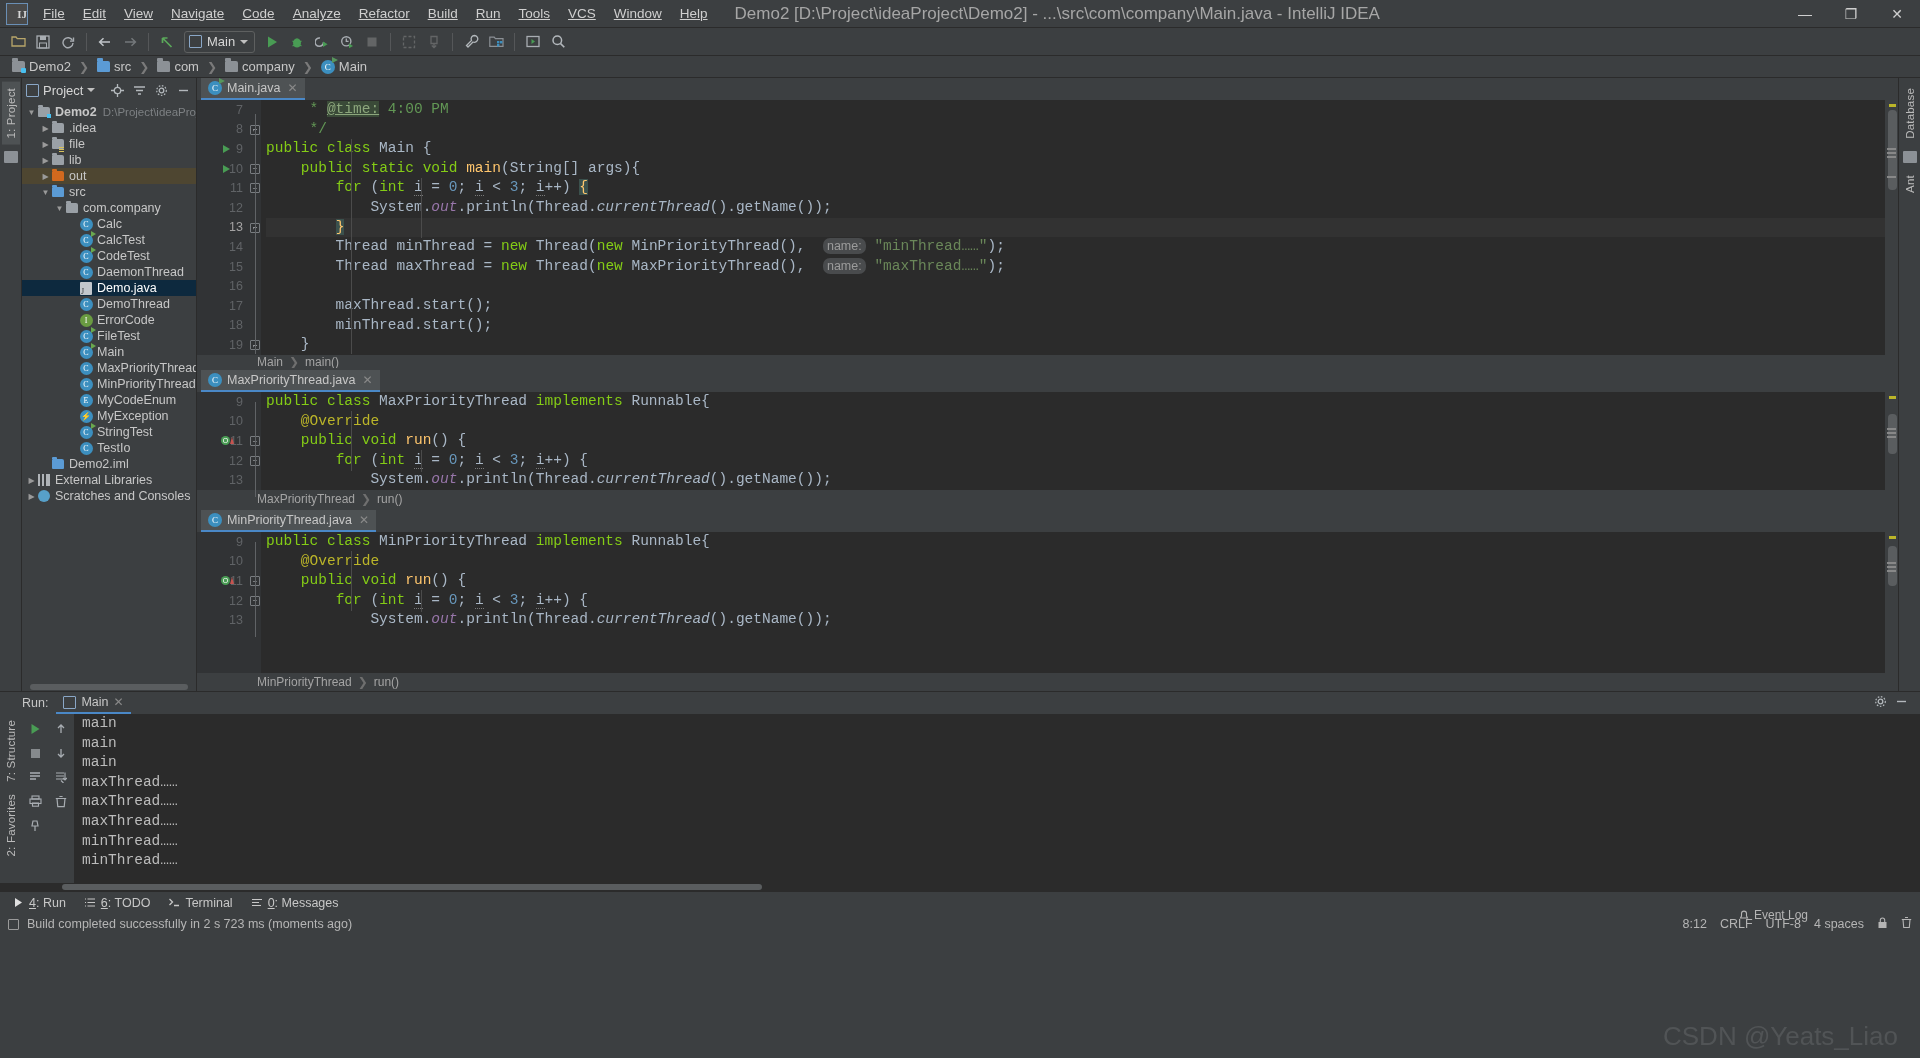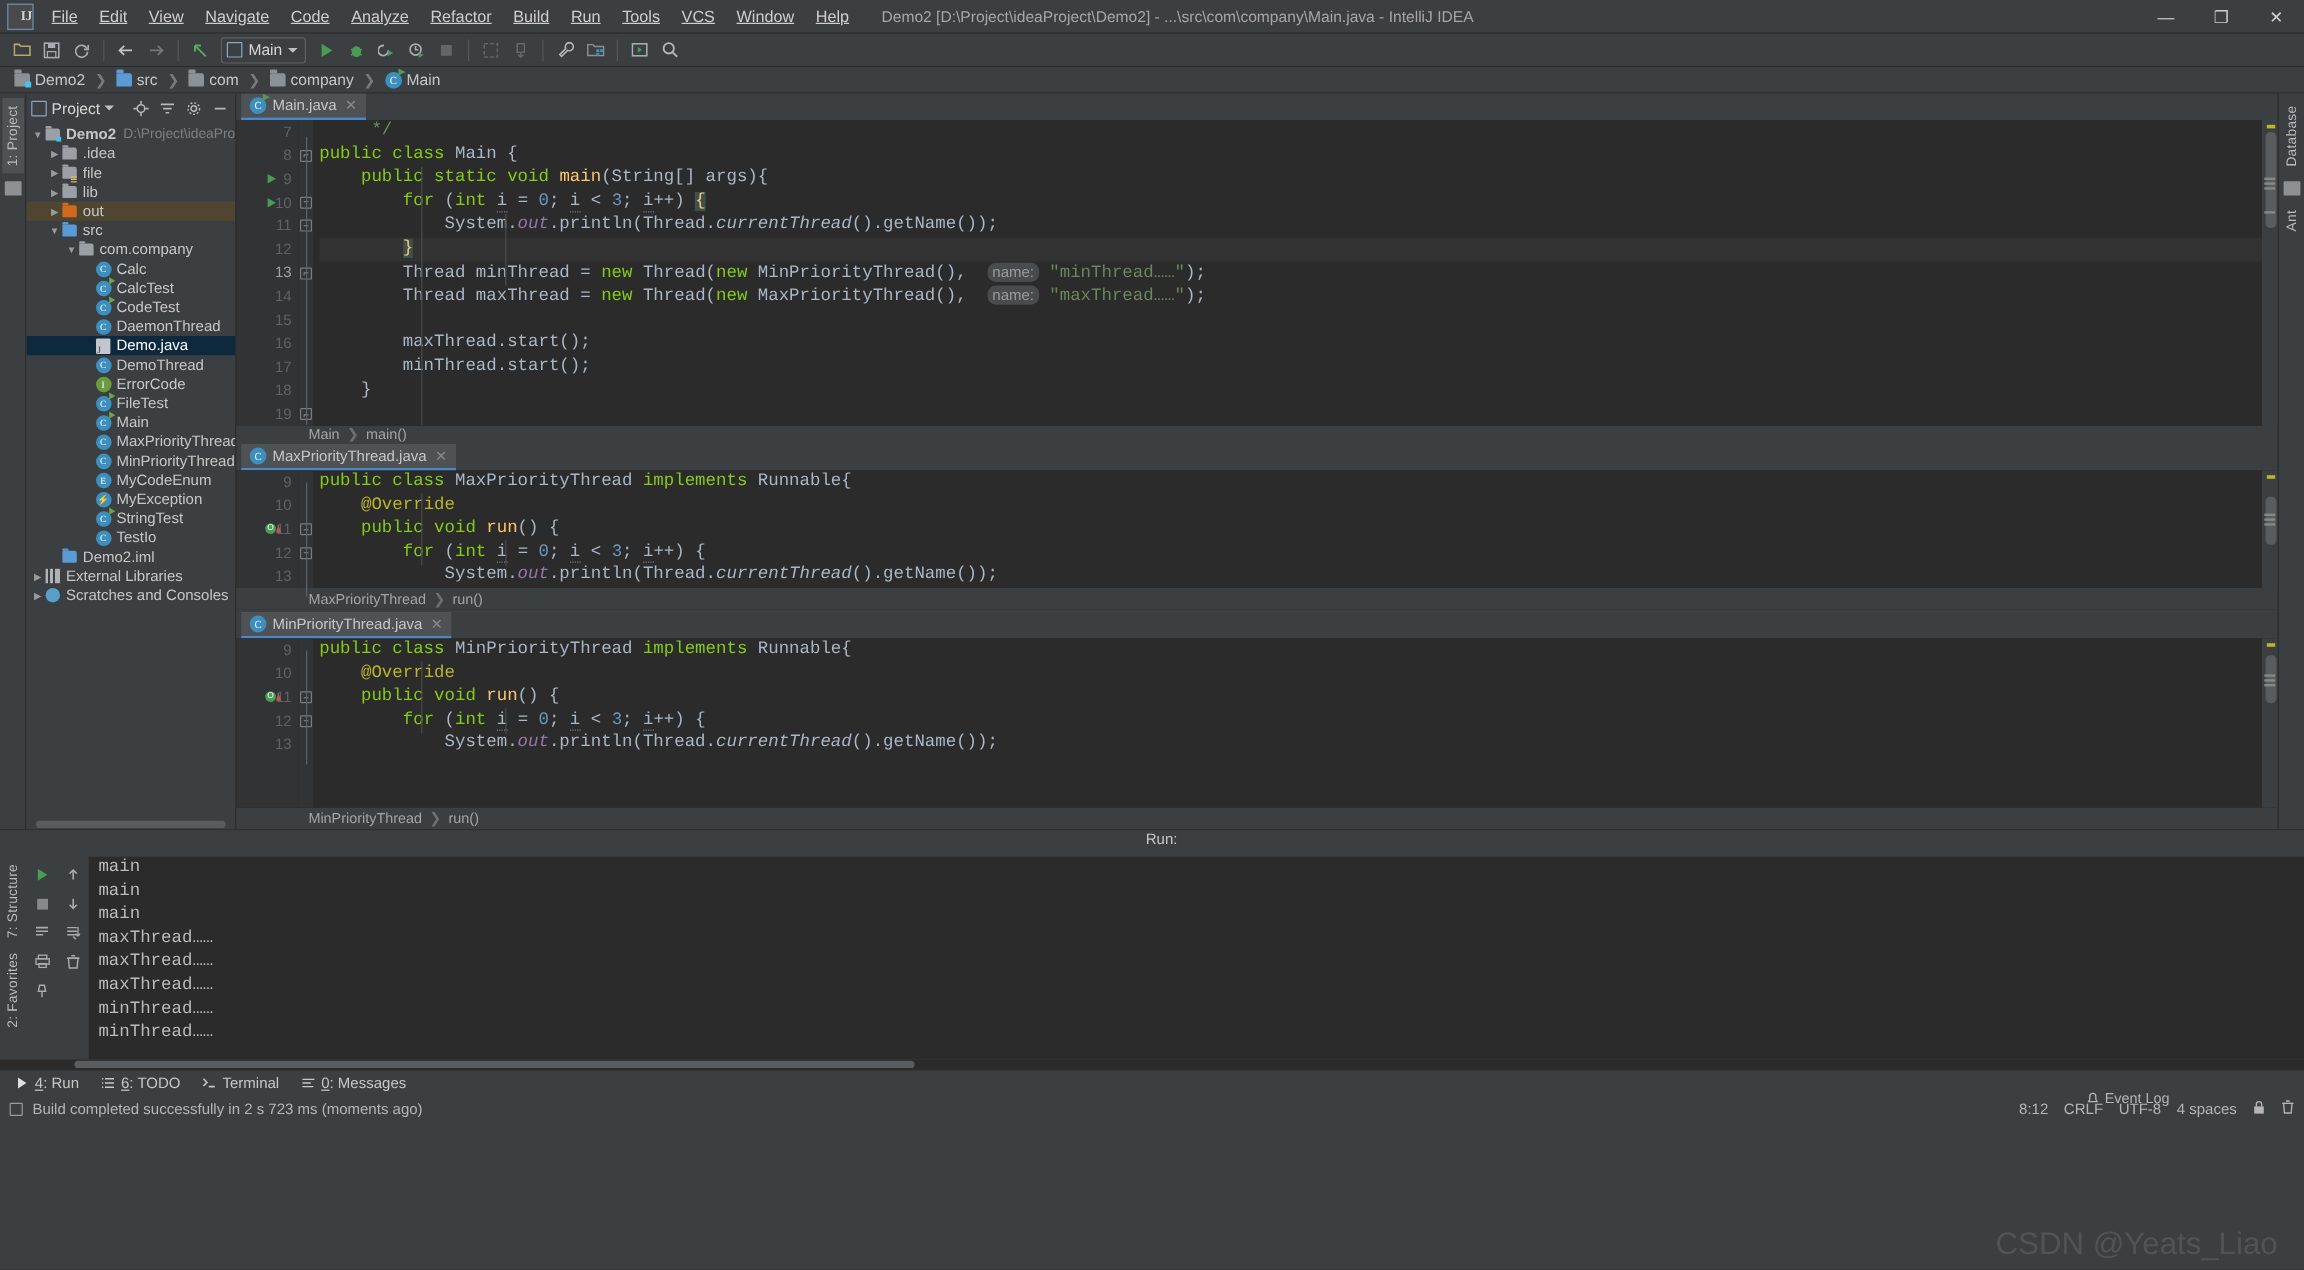--- a/index.html
+++ b/index.html
@@ -21,21 +21,21 @@
     width:22px; height:22px; margin:0 6px 0 6px; background:#4a4a4a;
     border:1px solid #6a8fb5; display:flex; align-items:center; justify-content:flex-end;
     font-size:11px; font-weight:bold; color:#d6d6d6; font-family:"Liberation Serif",serif;
     flex:0 0 auto;
   }
   .menu-item {
     padding:5px 9px; font-size:13.5px; color:#cfcfcf; cursor:default; white-space:nowrap;
   }
   .menu-item u { text-decoration:underline; }
   #win-title {
-    margin-left:18px; font-size:13px; color:#a6a6a6; white-space:nowrap;
+    margin-left:18px; font-size:17px; color:#a6a6a6; white-space:nowrap;
   }
   #win-buttons { position:absolute; right:0; top:0; height:28px; display:flex; }
   .win-btn {
     width:46px; height:28px; display:flex; align-items:center; justify-content:center;
     color:#cfcfcf; font-size:14px;
   }
 
   
   #toolbar {
     height:28px; background:#3c3f41; display:flex; align-items:center;
@@ -176,21 +176,21 @@
   .scrollthumb { position:absolute; right:1px; width:9px; background:#5a5d5f; border-radius:4px;}
 
   
   #rightrail { width:22px; background:#3c3f41; display:flex; flex-direction:column;
                align-items:center; padding-top:4px; border-left:1px solid #2b2b2b; }
 
   
   #runpanel { height:200px; background:#3c3f41; display:flex; flex-direction:column;
               border-top:1px solid #2b2b2b; }
   #run-header { height:22px; display:flex; align-items:center; gap:8px; padding:0 6px;
-                font-size:12.5px; color:#c7c7c7; background:#3c3f41;flex-direction:column; }
+                font-size:12.5px; color:#c7c7c7; background:#3c3f41; }
   #run-header .rtab { display:flex;align-items:center;gap:5px;height:22px;padding:0 7px;
                       border-bottom:2px solid #4a88c7; }
   #run-body { flex:1; display:flex; min-height:0; }
   .run-rail { width:22px; background:#3c3f41; display:flex; flex-direction:column;
               align-items:center; }
   #run-side { width:52px; background:#3c3f41; display:flex; flex-direction:column;
               align-items:center; padding-top:3px; }
   .rs-row { display:flex; gap:2px; }
   .rs-btn { width:24px;height:24px;display:flex;align-items:center;justify-content:center; }
   #console { flex:1; background:#2b2b2b; position:relative; overflow:hidden; padding-left:8px;}
@@ -654,20 +654,21 @@
           </div>
         <div class="foldcol" id="fold1">
             <span class="fold" style="top: 24.6px;">⌐</span>
             <span class="fold" style="top: 63.8px;">−</span>
             <span class="fold" style="top: 83.4px;">−</span>
             <span class="fold" style="top: 122.6px;">⌐</span>
             <span class="fold" style="top: 240.2px;">⌐</span>
             <span class="foldline" style="top: 14px; height: 240px;"></span>
           </div>
         <div class="codecol" id="code1">
+            <div class="cline"><span class="cmt">     * </span><span class="cmt-tag">@time:</span><span class="cmt"> 4:00 PM</span></div>
             <div class="cline"><span class="cmt">     */</span></div>
             <div class="cline"><span class="kw">public class</span><span class="txt"> Main {</span></div>
             <div class="cline"><span class="txt">    </span><span class="kw">public static void</span><span class="txt"> </span><span style="color:#ffc66d">main</span><span class="txt">(String[] args){</span></div>
             <div class="cline"><span class="txt">        </span><span class="kw">for</span><span class="txt"> (</span><span class="kw">int</span><span class="txt"> </span><span class="ident-u">i</span><span class="txt"> = </span><span class="num">0</span><span class="txt">; </span><span class="ident-u">i</span><span class="txt"> &lt; </span><span class="num">3</span><span class="txt">; </span><span class="ident-u">i</span><span class="txt">++) </span><span class="brace-hl">{</span></div>
             <div class="cline"><span class="txt">            System.</span><span class="fld">out</span><span class="txt">.println(Thread.</span><span class="mth-i">currentThread</span><span class="txt">().getName());</span></div>
             <div class="cline cur"><span class="txt">        </span><span class="brace-hl">}</span></div>
             <div class="cline"><span class="txt">        Thread minThread = </span><span class="kw">new</span><span class="txt"> Thread(</span><span class="kw">new</span><span class="txt"> MinPriorityThread(),  </span><span class="hint">name:</span><span class="txt"> </span><span class="str">"minThread……"</span><span class="txt">);</span></div>
             <div class="cline"><span class="txt">        Thread maxThread = </span><span class="kw">new</span><span class="txt"> Thread(</span><span class="kw">new</span><span class="txt"> MaxPriorityThread(),  </span><span class="hint">name:</span><span class="txt"> </span><span class="str">"maxThread……"</span><span class="txt">);</span></div>
             <div class="cline"></div>
             <div class="cline"><span class="txt">        maxThread.start();</span></div>

